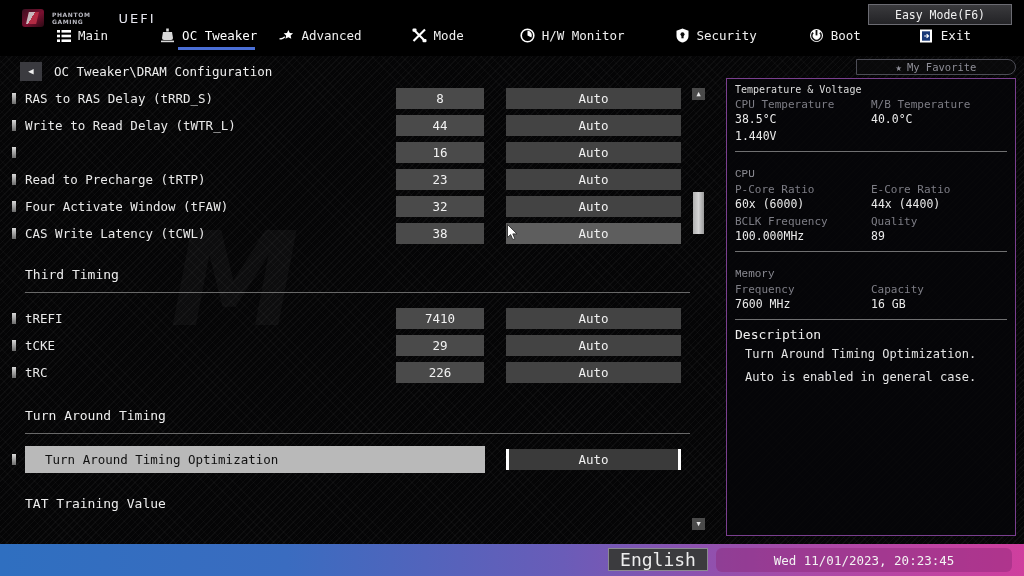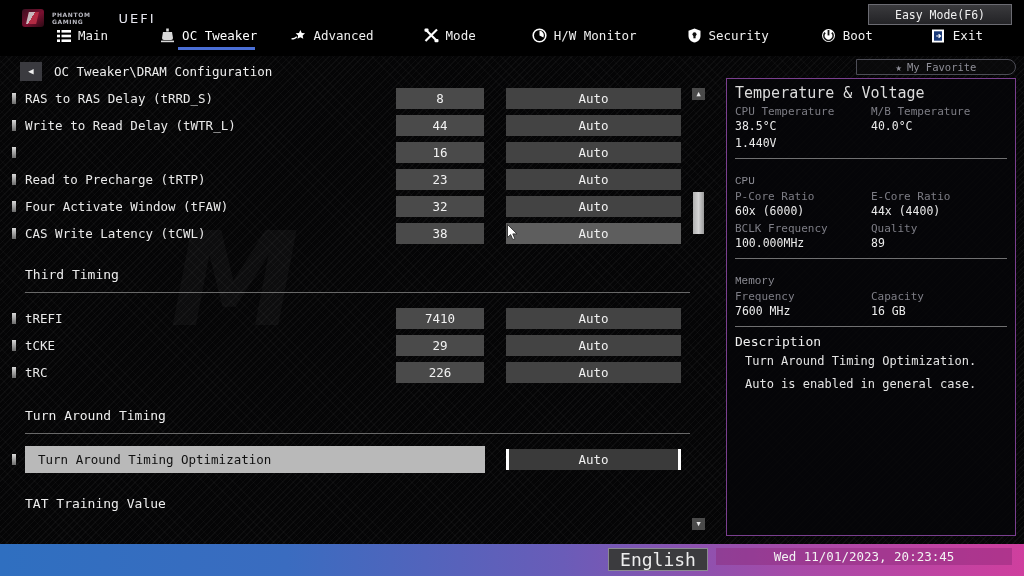--- a/index.html
+++ b/index.html
@@ -141,21 +141,21 @@
     background: linear-gradient(#d9d9d9,#6c6c6c);
   }
   .lbl {
     position: absolute; left: 25px; top: 0; height: 27px;
     display: flex; align-items: center;
     color: #e9e9e9; font-size: 12.5px; white-space: nowrap;
   }
   .lbl.hl {
     left: 25px; width: 460px;
     background: #b9b9b9; color: #101010;
-    padding-left: 13px;
+    padding-left: 20px;
   }
   .valbox {
     position: absolute; left: 396px; top: 3px;
     width: 88px; height: 21px;
     background: #4a4a4a;
     color: #f2f2f2; font-size: 12.5px;
     display: flex; align-items: center; justify-content: center;
     cursor: pointer;
   }
   .optbox {
@@ -207,21 +207,21 @@
 
   
   #rpanel {
     position: absolute; left: 726px; top: 78px;
     width: 290px; height: 458px;
     border: 1px solid #7a3f8f;
     background: rgba(6,6,8,.82);
     z-index: 4;
     padding: 4px 8px 0 8px;
   }
-  .p-head { color: #dcdcdc; font-size: 15px; margin-top: 1px; }
+  .p-head { color: #dcdcdc; font-size: 10px; margin-top: 1px; }
   .p-grid { display: flex; margin-top: 2px; }
   .p-col { width: 50%; }
   .p-key { color: #7d7d85; font-size: 11px; line-height: 15px; }
   .p-val { color: #eaeaea; font-size: 11.5px; line-height: 15px; }
   .p-rule { height: 1px; background: #c9c9c9; opacity: .55; margin: 7px 0 4px 0; }
   .p-sub { color: #8b8b93; font-size: 11px; margin-top: 16px; font-family: Liberation Mono, monospace; }
   .desc-title { color: #f0f0f0; font-size: 13px; margin-top: 7px; }
   .desc-body { color: #e4e4e4; font-size: 12px; line-height: 17px; padding-left: 10px; margin-top: 4px; }
 
   
@@ -234,24 +234,24 @@
     position: absolute; left: 608px; top: 4px;
     width: 100px; height: 23px;
     background: #3b3b3e;
     border: 1px solid #8a8a90;
     color: #ededed; font-size: 18px;
     display: flex; align-items: center; justify-content: center;
     cursor: pointer;
   }
   #datetime {
     position: absolute; left: 716px; top: 4px;
-    width: 296px; height: 17px;
+    width: 296px; height: 24px;
     background: rgba(140,40,120,.45);
     color: #f3f3f3; font-size: 12.5px;
-    display: flex; align-items: center; justify-content: center;
+    display: flex; align-items: center; justify-content: center; border-radius: 6px;
   }
 
   
   #cursor {
     position: absolute; left: 507px; top: 224px;
     width: 12px; height: 17px; z-index: 20; pointer-events: none;
   }
 </style>
 </head>
 <body>
@@ -281,21 +281,21 @@
             <rect x="0" y="4.7" width="3" height="2.6"></rect>
                 <rect x="4.5" y="4.7" width="9.5" height="2.6"></rect>
             <rect x="0" y="9.4" width="3" height="2.6"></rect>
                 <rect x="4.5" y="9.4" width="9.5" height="2.6"></rect>
           </g>
             </svg>
         </span>
         <span>Main</span>
       </div>
 
-      <div class="tab active" style="margin-right:34px">
+      <div class="tab active" style="margin-right:22px">
         <span class="ic">
           <svg width="15" height="15" viewBox="0 0 15 15">
               <g fill="#d8d8d8">
             <rect x="6.2" y="0.5" width="2.6" height="3"></rect>
             <path d="M3 4h9l1 6a2 2 0 0 1-2 2H4a2 2 0 0 1-2-2z"></path>
             <rect x="1" y="12.6" width="13" height="1.6"></rect>
           </g>
             </svg>
         </span>
         <span>OC Tweaker</span>

